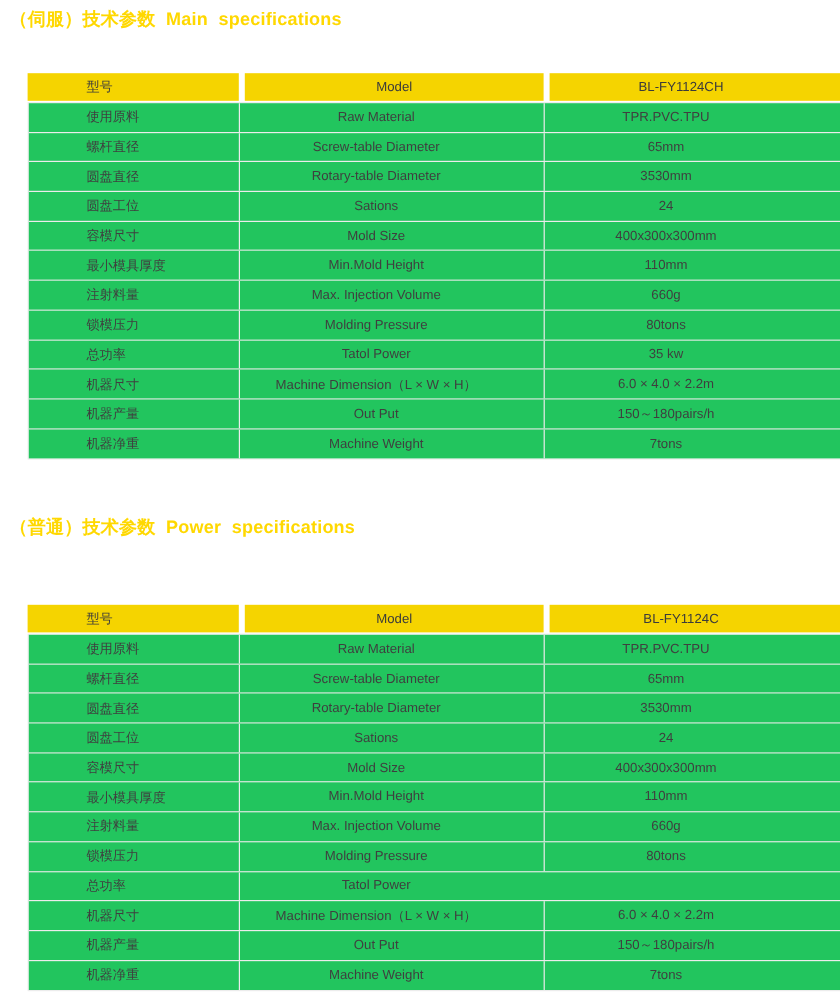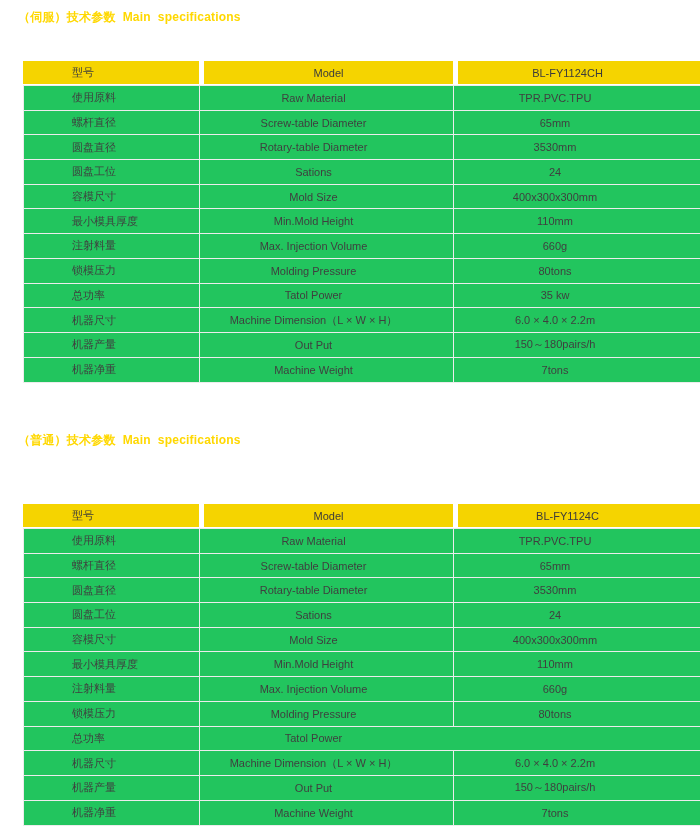--- a/index.html
+++ b/index.html
@@ -2,22 +2,22 @@
 <html><head>
 <meta charset="utf-8">
 <style>
   html,body{margin:0;padding:0;}
   body{
     width:700px;height:840px;position:relative;overflow:hidden;
     background:var(--page-bg,#ffffff);
     font-family:"Liberation Sans","DejaVu Sans",sans-serif;
   }
   .sec-title{
-    position:absolute;left:18px;margin:0;
-    font-size:12px;font-weight:bold;line-height:22px;
+    position:absolute;left:8px;margin:0;
+    font-size:15px;font-weight:bold;line-height:22px;
     color:var(--title-text,#FFD800);
     white-space:pre;letter-spacing:0.2px;
   }
   #title1{top:6px;}
   #title2{top:429px;}
 
   .spec-table{position:absolute;left:23px;width:690px;font-size:11px;color:var(--body-text,#3f3f3f);}
   #table1{top:61px;}
   #table2{top:504px;}
 
@@ -113,21 +113,21 @@
           <div class="tc tc3">150～180pairs/h</div>
         </div>
         <div class="trow">
           <div class="tc tc1">机器净重</div>
           <div class="tc tc2">Machine Weight</div>
           <div class="tc tc3">7tons</div>
         </div>
       </div>
     </div>
 
-  <h2 id="title2" class="sec-title">（普通）技术参数  Main  specifications</h2>
+  <h2 id="title2" class="sec-title">（普通）技术参数  Power  specifications</h2>
 
   <div id="table2" class="spec-table">
       <div class="hdr">
         <div class="hc hc1">型号</div>
         <div class="hgap"></div>
         <div class="hc hc2">Model</div>
         <div class="hgap"></div>
         <div class="hc hc3">BL-FY1124C</div>
       </div>
       <div class="bdy">

